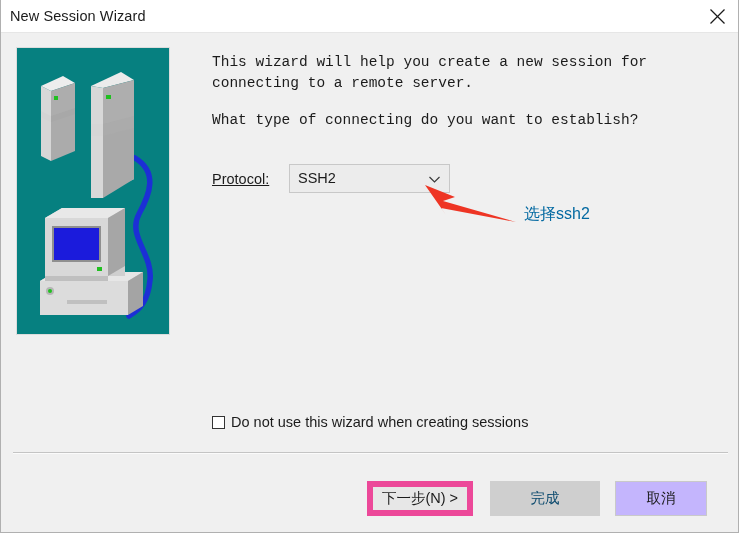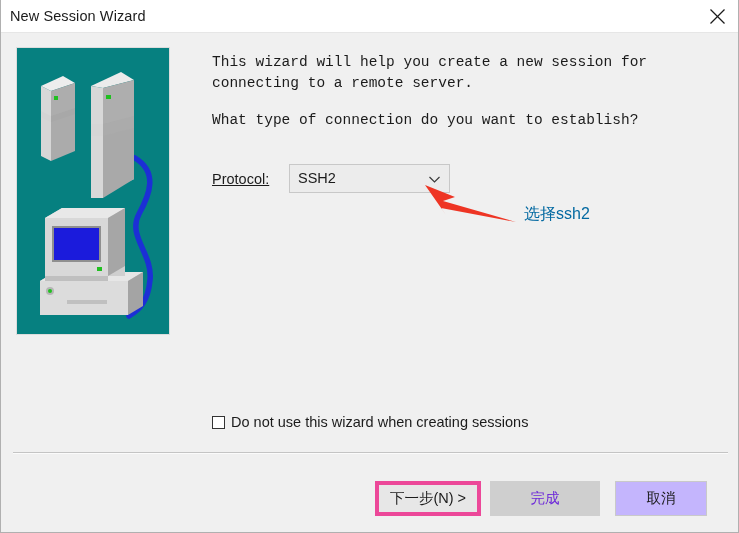--- a/index.html
+++ b/index.html
@@ -184,32 +184,32 @@
     height: 35px;
     font-size: 14.5px;
     display: flex;
     align-items: center;
     justify-content: center;
     box-sizing: border-box;
     white-space: nowrap;
     cursor: default;
   }
   #next-button {
-    left: 374px;
+    left: 366px;
     width: 106px;
     background: #e7e7e7;
-    border: 4px solid #ec4899;
+    border: 6px solid #ec4899;
     color: #1b1b1b;
   }
   #finish-button {
     left: 489px;
     width: 110px;
     background: #cfcfcf;
     border: 1px solid #cfcfcf;
-    color: #6d28d9;
+    color: #0c4a6e;
   }
   #cancel-button {
     left: 614px;
     width: 92px;
     background: #c4b5fd;
     border: 1px solid #c9c9c9;
     color: #1b1b1b;
   }
 </style>
 </head>
@@ -283,21 +283,21 @@
       <polygon points="35,178 84,178 84,214 35,214" fill="#8f8f8f"></polygon>
       <polygon points="37,180 82,180 82,212 37,212" fill="#1b1bdc"></polygon>
 
       <rect x="80" y="219" width="5" height="4" fill="#20c020"></rect>
 
       <polygon points="28,228 91,228 91,233 28,233" fill="#bfbfbf"></polygon>
     </svg>
   </div>
 
   <div class="body-text" id="intro-text">This wizard will help you create a new session for connecting to a remote server.</div>
-  <div class="body-text" id="question-text">What type of connection do you want to establish?</div>
+  <div class="body-text" id="question-text">What type of connecting do you want to establish?</div>
 
   <div id="protocol-label">Protocol:</div>
   <div id="protocol-select">
     <span id="protocol-value">SSH2</span>
     <span id="protocol-chevron">
       <svg width="13" height="13" viewBox="0 0 13 13">
         <polyline points="1.5,4 6.5,9 11.5,4" fill="none" stroke="#3a3a3a" stroke-width="1.2"></polyline>
       </svg>
     </span>
   </div>

